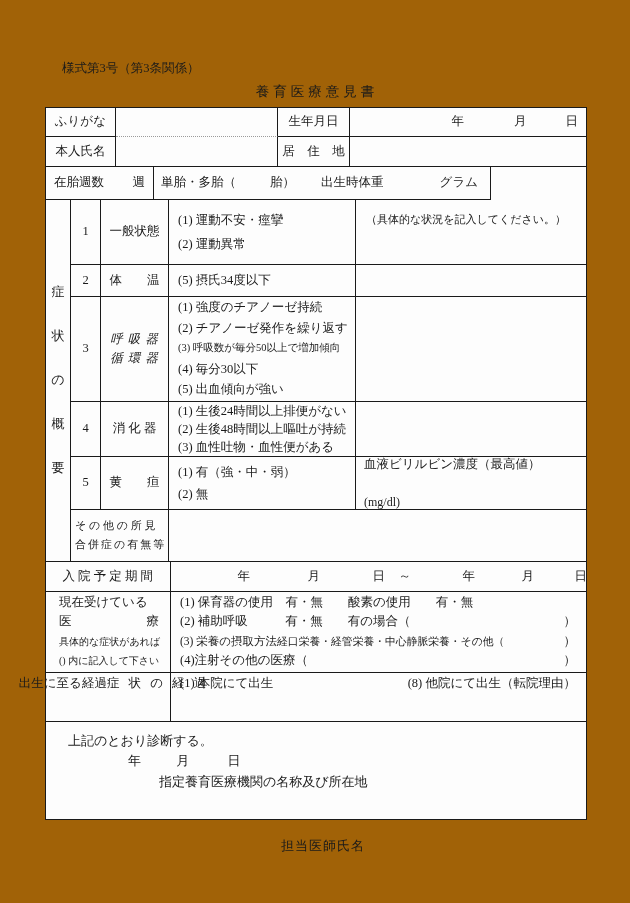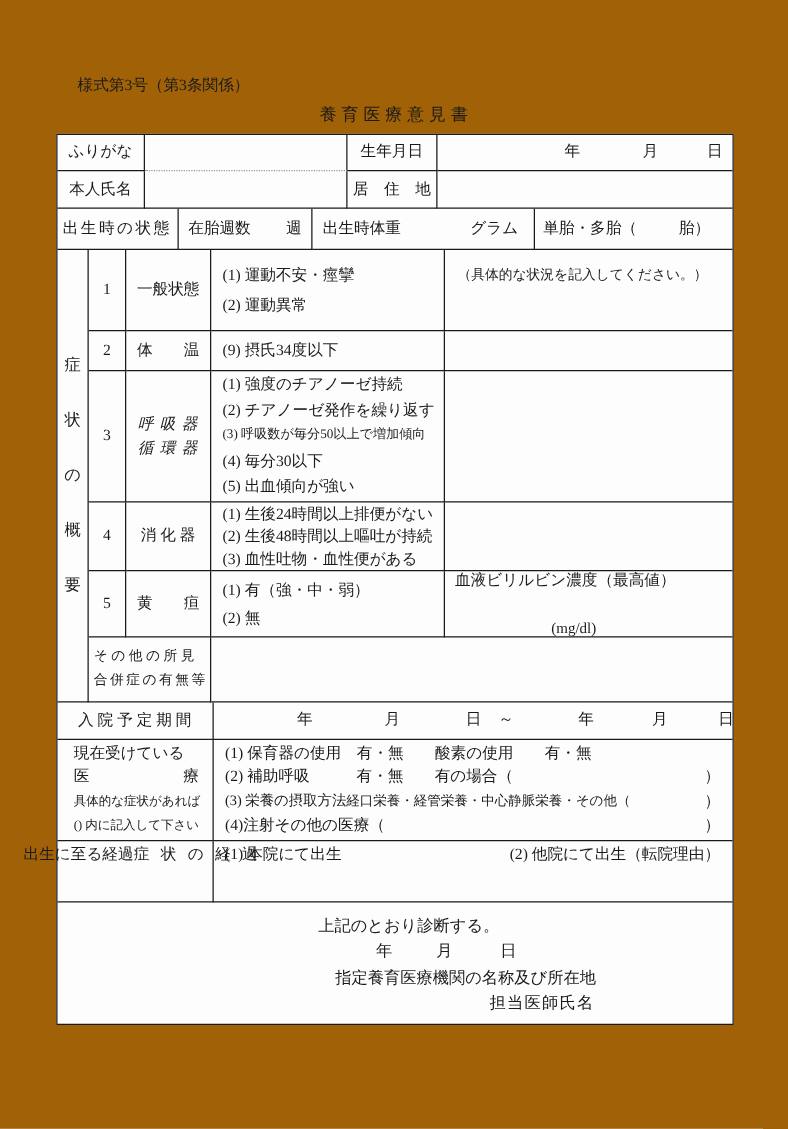--- a/index.html
+++ b/index.html
@@ -38,44 +38,44 @@
   .lh18 .opt{line-height:18px} .lh22 .opt{line-height:22px}
   .side { display:flex; flex-direction:column; justify-content:center; align-items:center;
           gap:26px; font-size:13px; }
   .note1 { font-size:11px; padding:12px 6px 0 10px; }
   .ls2{letter-spacing:2px}.ls3{letter-spacing:3px}
   .catline { text-align:center; font-size:12.5px; line-height:19px; letter-spacing:1px;font-style:italic; }
   .other-lab { display:flex; flex-direction:column; justify-content:center; padding-left:4px; }
   .other-lab div { font-size:11px; line-height:19px; white-space:nowrap; }
   .bili { display:flex; flex-direction:column; justify-content:center; padding:0 8px;gap:16px; }
   .bili .l1 { font-size:12.5px; line-height:22px; }
-  .bili .l2 { font-size:12px; line-height:22px; text-align:center; padding-right:24px; }
+  .bili .l2 { font-size:12px; line-height:22px; text-align:left; padding-right:24px; }
   .datecell { display:flex; align-items:center; justify-content:flex-end; font-size:12.5px; padding-right:8px; }
   .datecell .m50{margin-left:50px} .datecell .m39{margin-left:39px}
   .hosp-val span { position:absolute; top:50%; transform:translateY(-50%); font-size:12.5px; }
   .care-lab { display:flex; flex-direction:column; justify-content:center; padding:0 13px; }
   .care-lab div { line-height:19.5px; white-space:nowrap; }
   .care-lab .n { font-size:12.5px; }
   .care-lab .s { font-size:10px; }
   .care-body { display:flex; flex-direction:column; justify-content:center; padding:0 10px 0 9px; }
   .care-line { display:flex; font-size:12.5px; line-height:19.5px; white-space:nowrap; }
   .care-line .close { margin-left:auto; }
   .care-line.small, .care-line .smallpart { font-size:10.8px; }
   .course-lab { display:flex; flex-direction:row; justify-content:center; padding-left:12px; }
   .course-lab div { font-size:12.5px; line-height:21px; white-space:nowrap; }
   .course-body { display:flex; flex-direction:row; justify-content:space-between; padding:0 10px 0 9px; }
   .course-line { display:flex; font-size:12.5px; line-height:21px; }
   .course-line .close { margin-left:auto; }
-  .footer { padding-top:9px; font-size:13px;text-align:center; }
+  .footer { padding-top:9px; font-size:13px; }
   .footer div { line-height:20.5px; }
   .f-diag { margin-left:22px; }
   .f-date { margin-left:82px; }
   .f-date .m32{margin-left:32px} .f-date .m35{margin-left:35px}
   .f-inst { margin-left:113px; }
-  .f-doc  { margin-left:235px; letter-spacing:1px; }
+  .f-doc  { margin-left:235px; letter-spacing:1px;margin-top:44px; }
   .blank { cursor:text; }
 </style>
 </head>
 <body>
 
 <div class="page">
   <div class="form-code">様式第3号（第3条関係）</div>
   <div class="form-title">養育医療意見書</div>
 
   <div class="tbl">
@@ -92,32 +92,31 @@
     </div>
 
     <div class="row h30">
       <div class="cell w70 cc">本人氏名</div>
       <div class="cell w163 blank"></div>
       <div class="cell w72 cc">居　住　地</div>
       <div class="cell w237 last blank"></div>
     </div>
 
     <div class="row h33">
-      <div class="cell w97 cc ls2">出生時の状態</div>
       <div class="cell w108 between blank" style="padding:0 8px;">
         <span>在胎週数</span>
         <span>週</span>
       </div>
+      <div class="cell w159 last between blank" style="padding:0 18px 0 7px;">
+        <span>単胎・多胎（</span>
+        <span>胎）</span>
+      </div>
       <div class="cell w178 between blank" style="padding:0 12px 0 8px;">
         <span>出生時体重</span>
         <span>グラム</span>
-      </div>
-      <div class="cell w159 last between blank" style="padding:0 18px 0 7px;">
-        <span>単胎・多胎（</span>
-        <span>胎）</span>
       </div>
     </div>
 
     <div class="row">
       <div class="cell w27 side" style="height:362px;">
         <span>症</span>
         <span>状</span>
         <span>の</span>
         <span>概</span>
         <span>要</span>
@@ -131,21 +130,21 @@
             <div class="opt">(1) 運動不安・痙攣</div>
             <div class="opt">(2) 運動異常</div>
           </div>
           <div class="cell w230 last note1 blank">（具体的な状況を記入してください。）</div>
         </div>
 
         <div class="row h32">
           <div class="cell w30 cc">2</div>
           <div class="cell w68 cc">体　　温</div>
           <div class="cell w187 vcol lh22">
-            <div class="opt">(9) 摂氏34度以下</div>
+            <div class="opt">(5) 摂氏34度以下</div>
           </div>
           <div class="cell w230 last blank"></div>
         </div>
 
         <div class="row h105">
           <div class="cell w30 cc">3</div>
           <div class="cell w68 vcol">
             <div class="catline">呼 吸 器</div>
             <div class="catline">循 環 器</div>
           </div>
@@ -237,21 +236,21 @@
     <div class="row h49">
       <div class="cell w125 course-lab">
         <div>出生に至る経過</div>
         <div class="ls3">症 状 の 経 過</div>
       </div>
       <div class="cell w417 last course-body">
         <div class="course-line">
           <span>(1) 本院にて出生</span>
         </div>
         <div class="course-line">
-          <span>(2) 他院にて出生（転院理由</span>
+          <span>(8) 他院にて出生（転院理由</span>
           <span class="close">）</span>
         </div>
       </div>
     </div>
 
     <div class="row bottom">
       <div class="cell w542 last h97 footer">
         <div class="f-diag">上記のとおり診断する。</div>
         <div class="f-date">
           <span>年</span>

